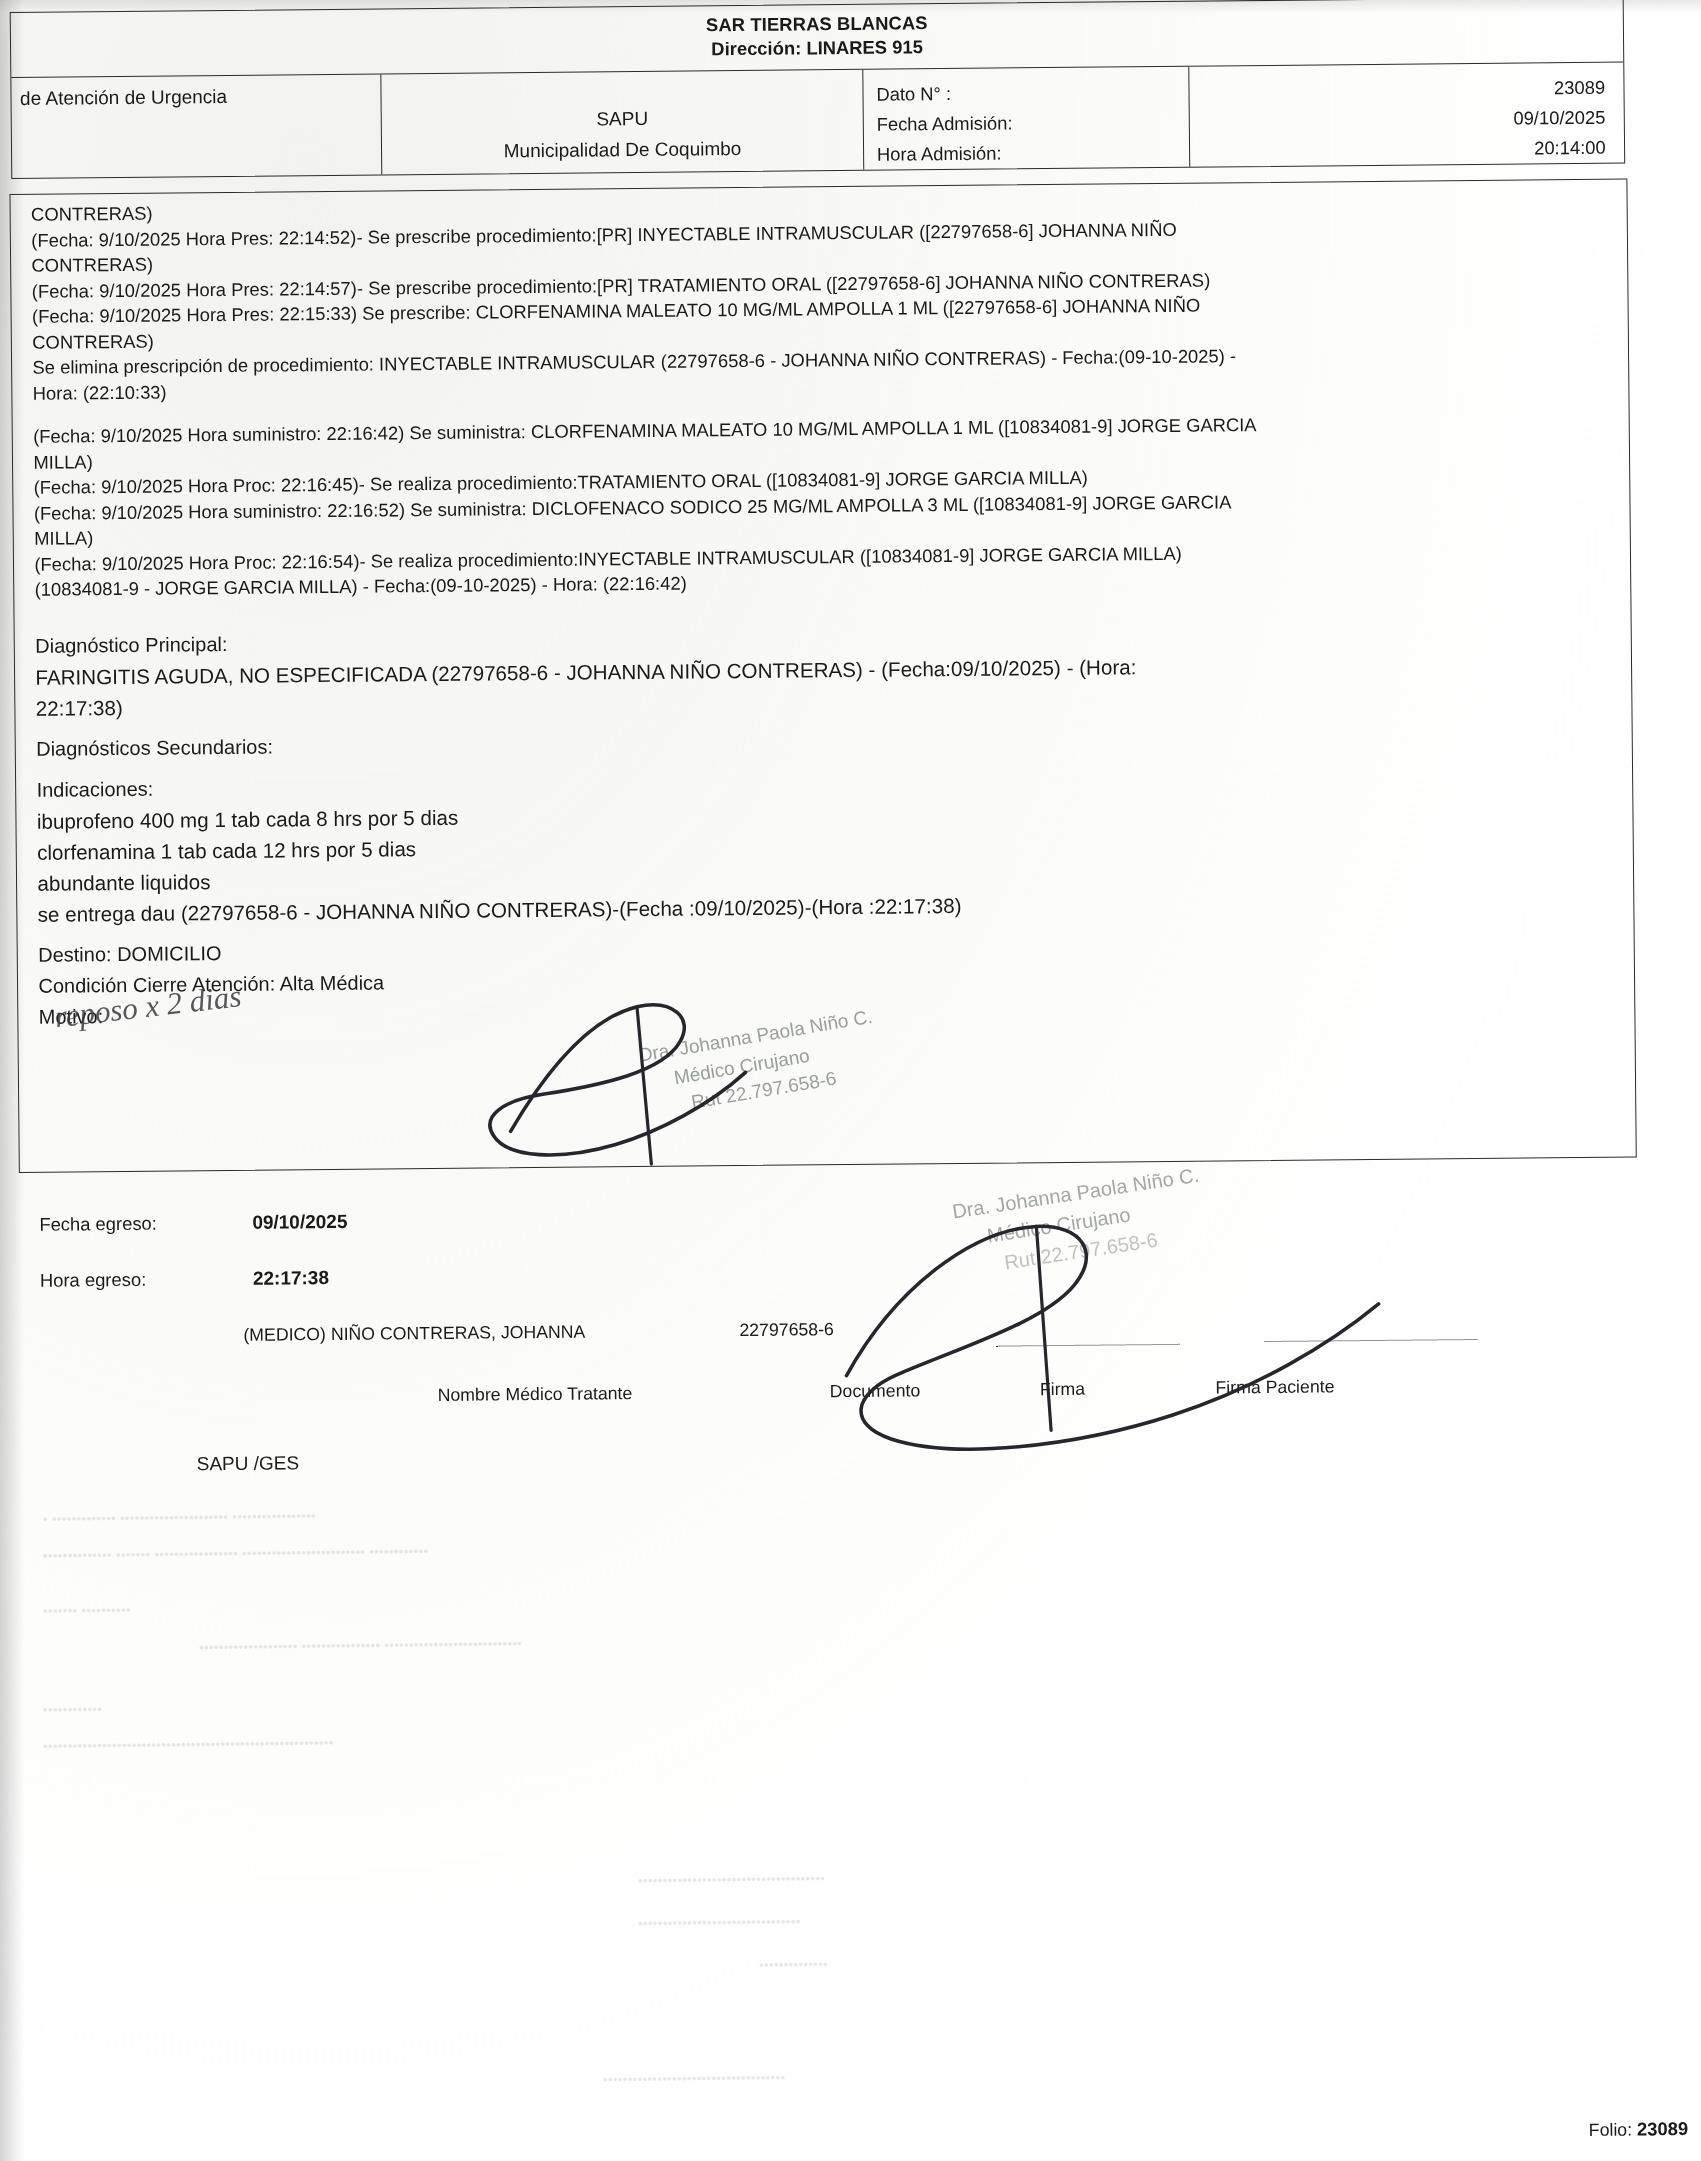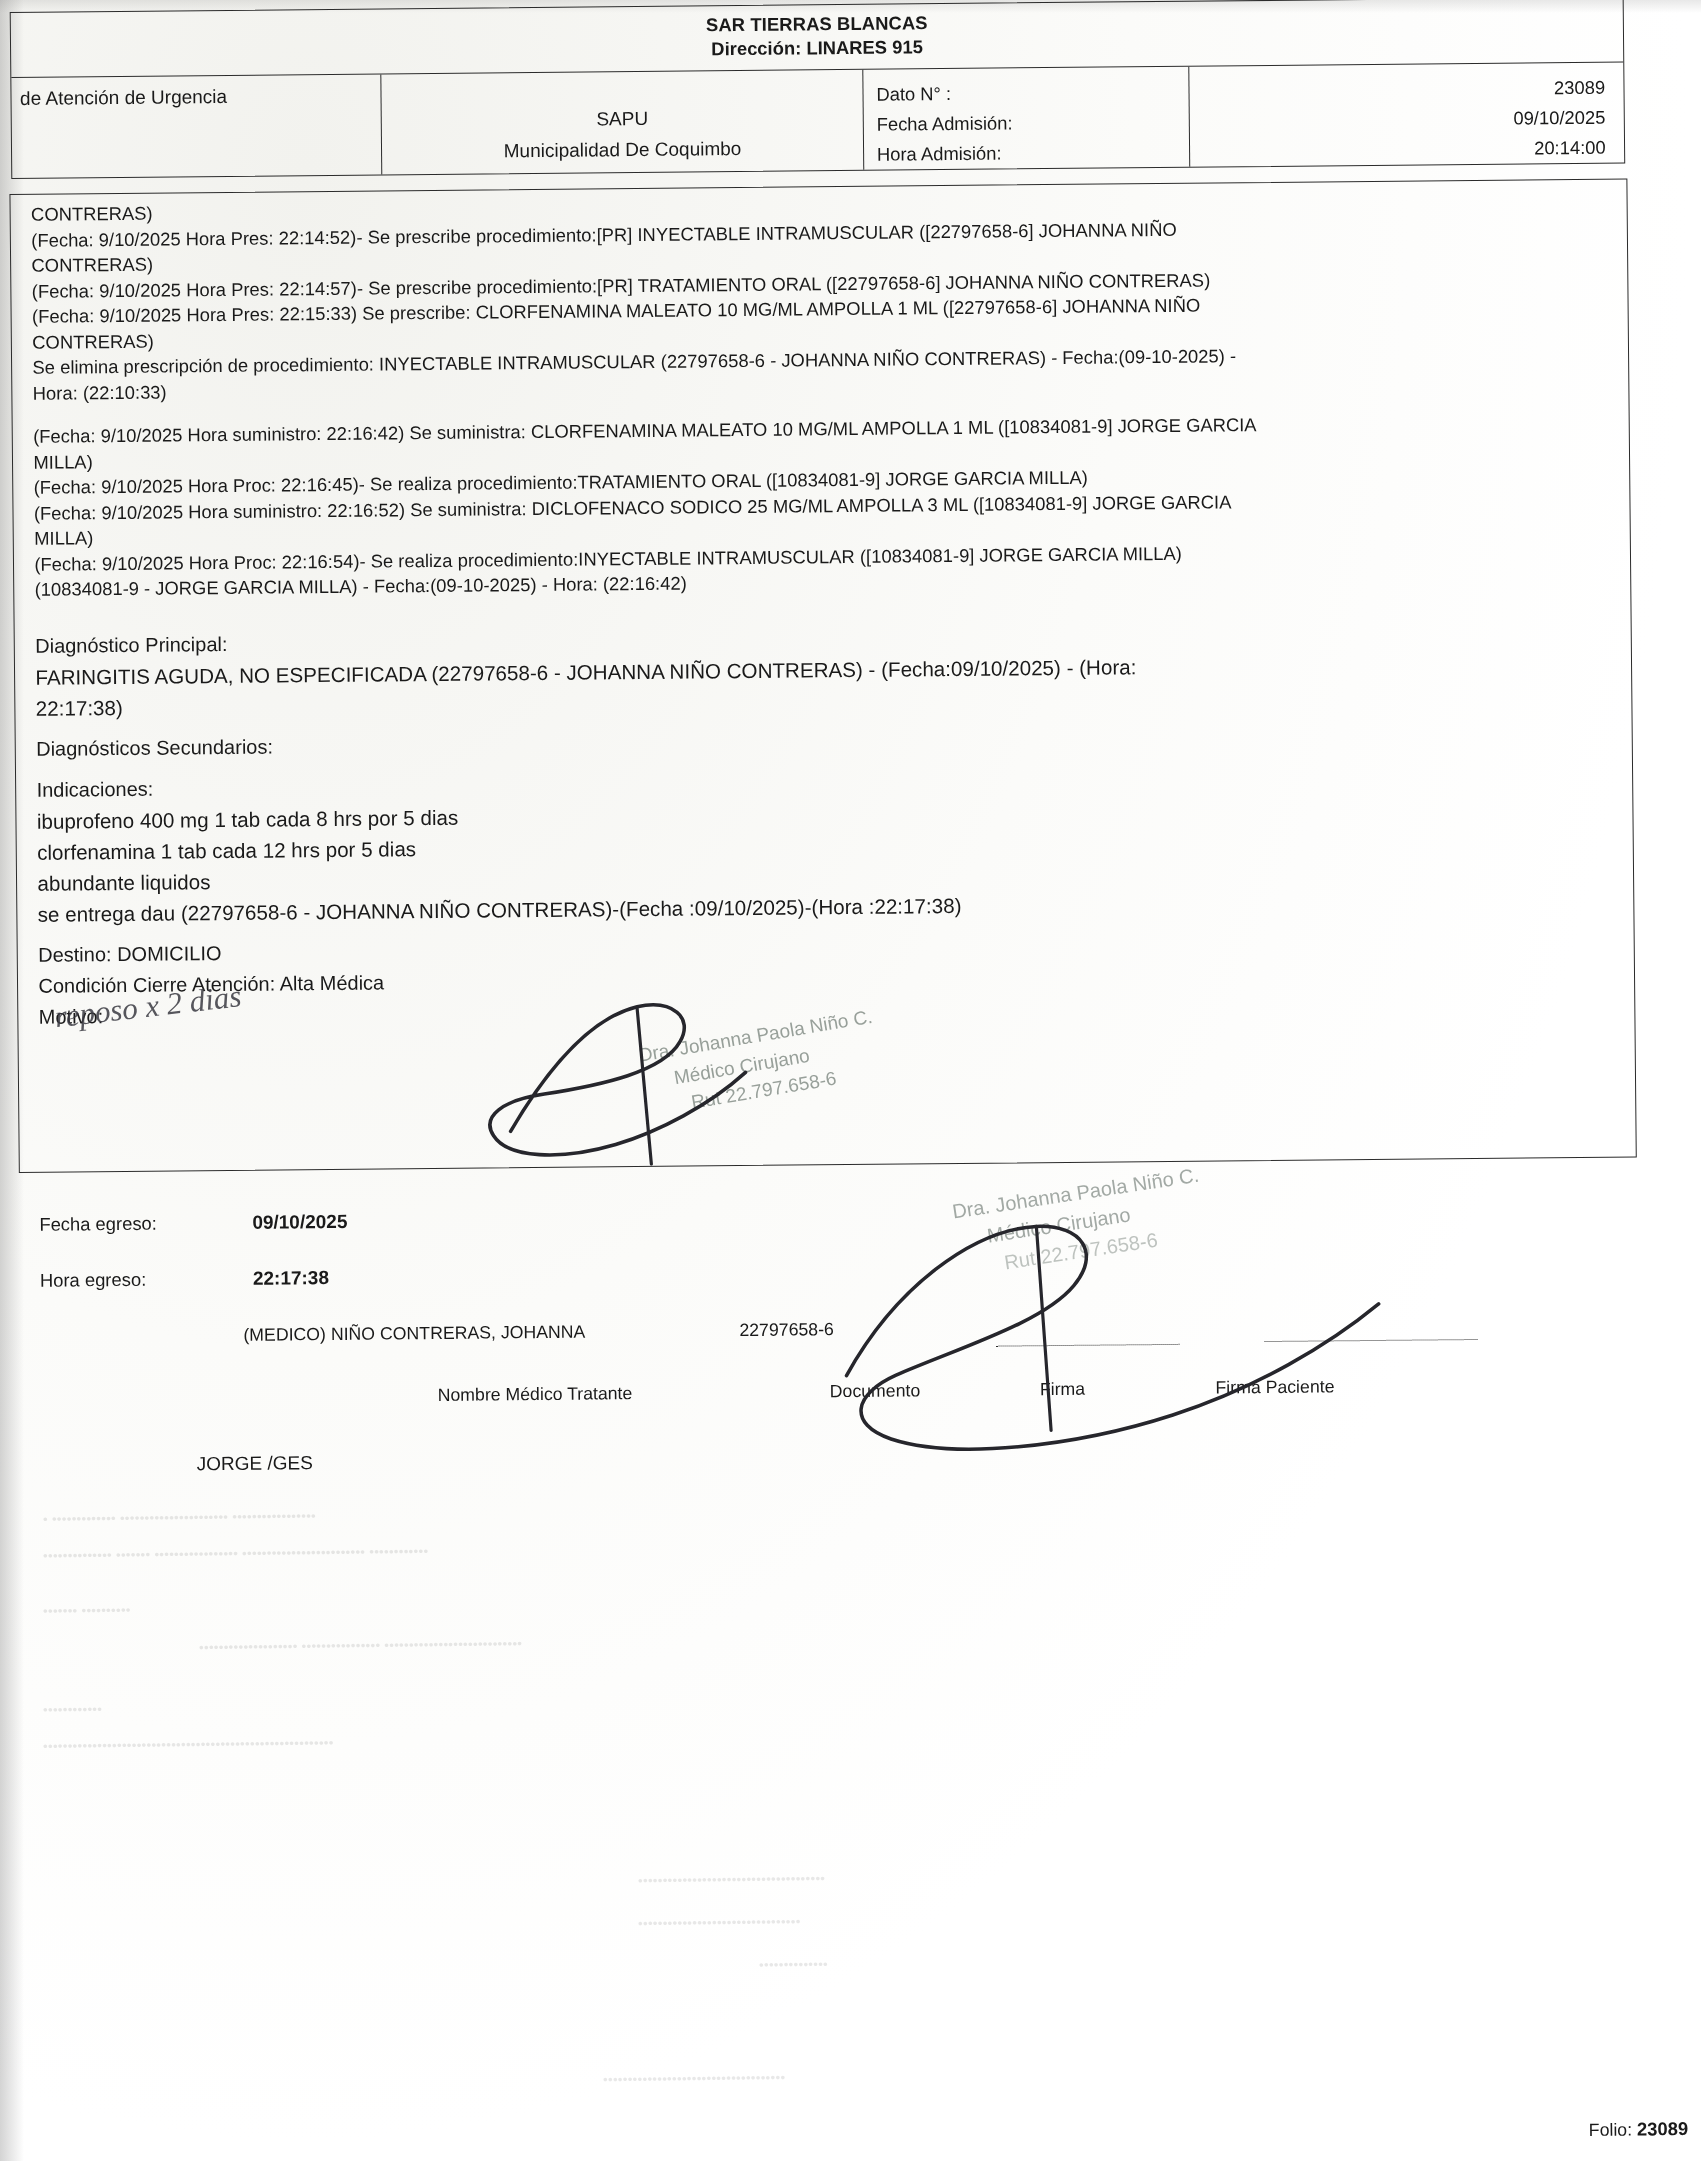--- a/index.html
+++ b/index.html
@@ -331,21 +331,21 @@
       <div class="a">Nombre Médico Tratante</div>
       <div class="b">Documento</div>
       <div class="c">Firma</div>
       <div class="d">Firma Paciente</div>
     </div>
   </div>
 
   <div class="dotline" style="left:993px; top:1347px; width:184px;"></div>
   <div class="dotline" style="left:1262px; top:1345px; width:213px;"></div>
 
-  <div class="sapu-ges">JORGE /GES</div>
+  <div class="sapu-ges">SAPU /GES</div>
 
   <div class="stamp stamp-1">
     <div>Dra. Johanna Paola Niño C.</div>
     <div style="padding-left:31px">Médico Cirujano</div>
     <div style="padding-left:44px">Rut 22.797.658-6</div>
   </div>
 
   <div class="stamp stamp-2">
     <div>Dra. Johanna Paola Niño C.</div>
     <div style="padding-left:31px">Médico Cirujano</div>

